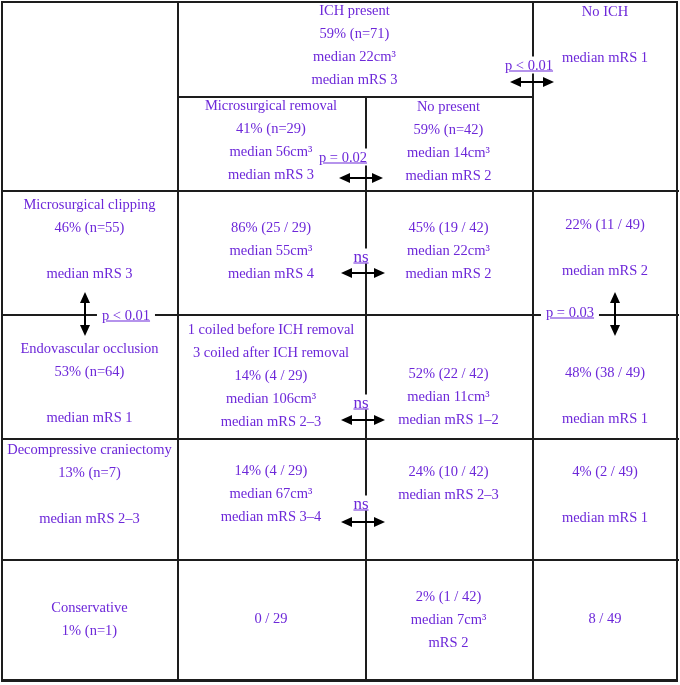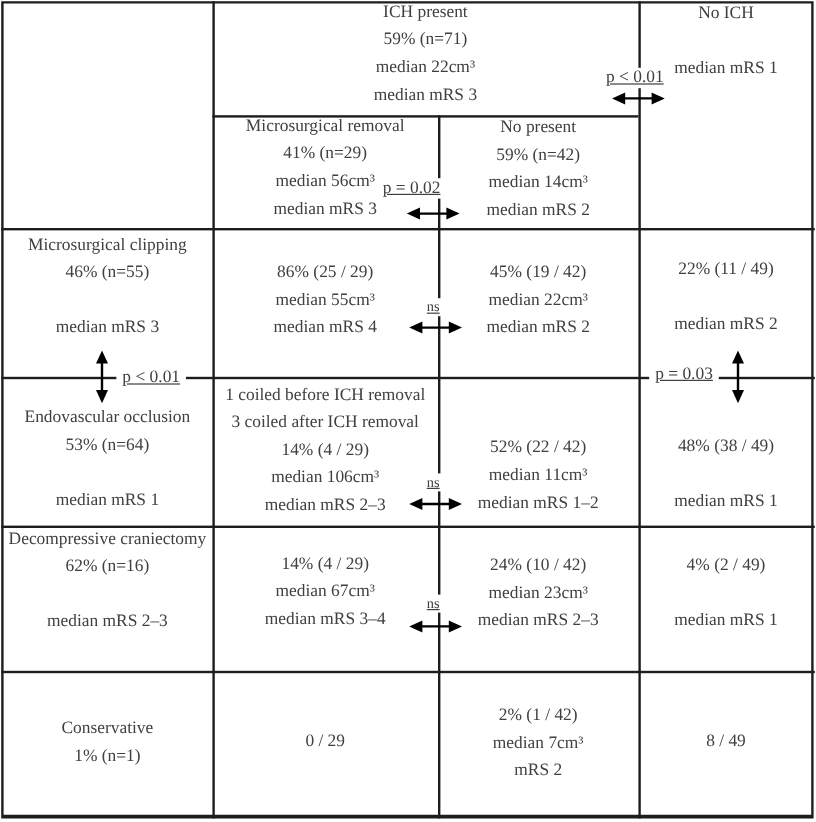--- a/index.html
+++ b/index.html
@@ -1,29 +1,29 @@
 <!DOCTYPE html>
 <html><head>
 <meta charset="utf-8">
 <style>
   html,body{margin:0;padding:0;background:#fff;}
   .figure{
     position:relative;width:680px;height:685px;background:#ffffff;
     font-family:"Liberation Serif","DejaVu Serif",serif;
-    font-size:14.5px;color:#404040;overflow:hidden;
+    font-size:14.5px;color:#6d28d9;overflow:hidden;
   }
   .frame{position:absolute;left:1px;top:1px;width:677px;height:681px;
     border:2px solid #1d1d1d;border-bottom-width:3px;box-sizing:border-box;}
   .vline{position:absolute;width:1.5px;background:#1d1d1d;}
   .hline{position:absolute;height:1.5px;background:#1d1d1d;}
   .cell{position:absolute;text-align:center;}
   .cell .line{height:23px;line-height:23px;white-space:nowrap;}
   .plabel{position:absolute;transform:translate(-50%,-50%);background:#ffffff;
     padding:1px 5px;line-height:15px;white-space:nowrap;z-index:3;text-decoration:underline;}
-  .ns-label{font-size:12px;padding:0 4px;}
+  .ns-label{font-size:17px;padding:0 4px;}
   .arrow{position:absolute;line-height:0;z-index:4;}
   .arrow svg{display:block;}
 </style>
 </head>
 <body>
 
 <div class="figure">
 
   <div class="frame"></div>
 
@@ -102,32 +102,31 @@
       <div class="line">median mRS 1–2</div>
     </div>
   <div class="cell" style="left:532px;top:361px;width:146px">
       <div class="line">48% (38 / 49)</div>
       <div class="line"></div>
       <div class="line">median mRS 1</div>
     </div>
 
   <div class="cell" style="left:2px;top:438px;width:175px">
       <div class="line">Decompressive craniectomy</div>
-      <div class="line">62% (n=16)</div>
+      <div class="line">13% (n=7)</div>
       <div class="line"></div>
       <div class="line">median mRS 2–3</div>
     </div>
   <div class="cell" style="left:177px;top:459px;width:188px">
       <div class="line">14% (4 / 29)</div>
       <div class="line">median 67cm³</div>
       <div class="line">median mRS 3–4</div>
     </div>
   <div class="cell" style="left:365px;top:460px;width:167px">
       <div class="line">24% (10 / 42)</div>
-      <div class="line">median 23cm³</div>
       <div class="line">median mRS 2–3</div>
     </div>
   <div class="cell" style="left:532px;top:460px;width:146px">
       <div class="line">4% (2 / 49)</div>
       <div class="line"></div>
       <div class="line">median mRS 1</div>
     </div>
 
   <div class="cell" style="left:2px;top:596px;width:175px">
       <div class="line">Conservative</div>

